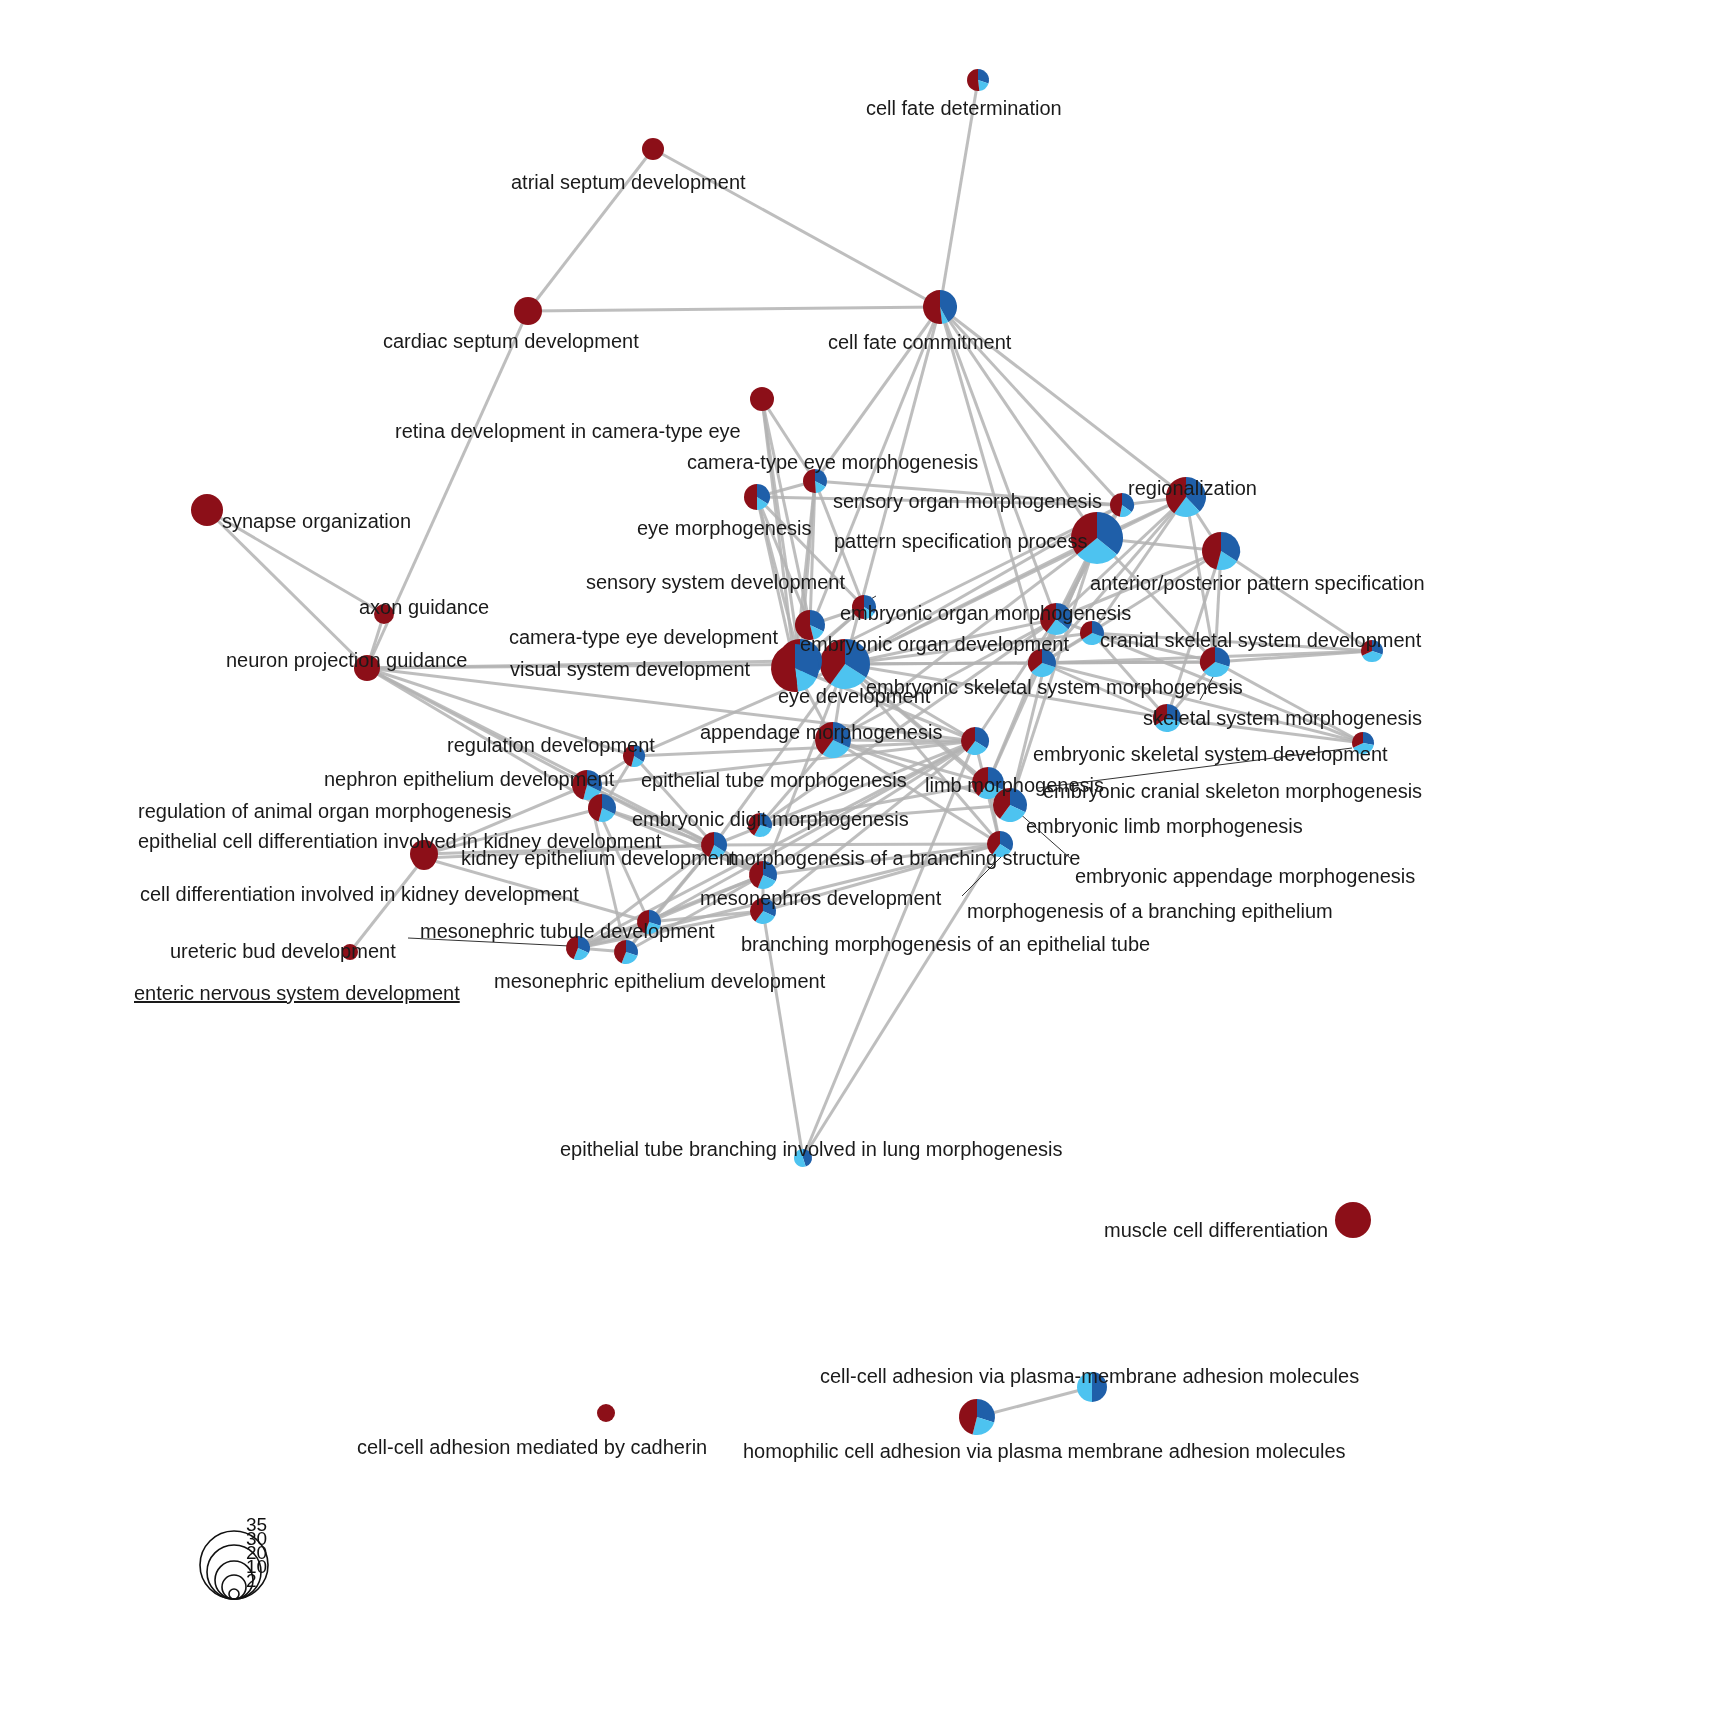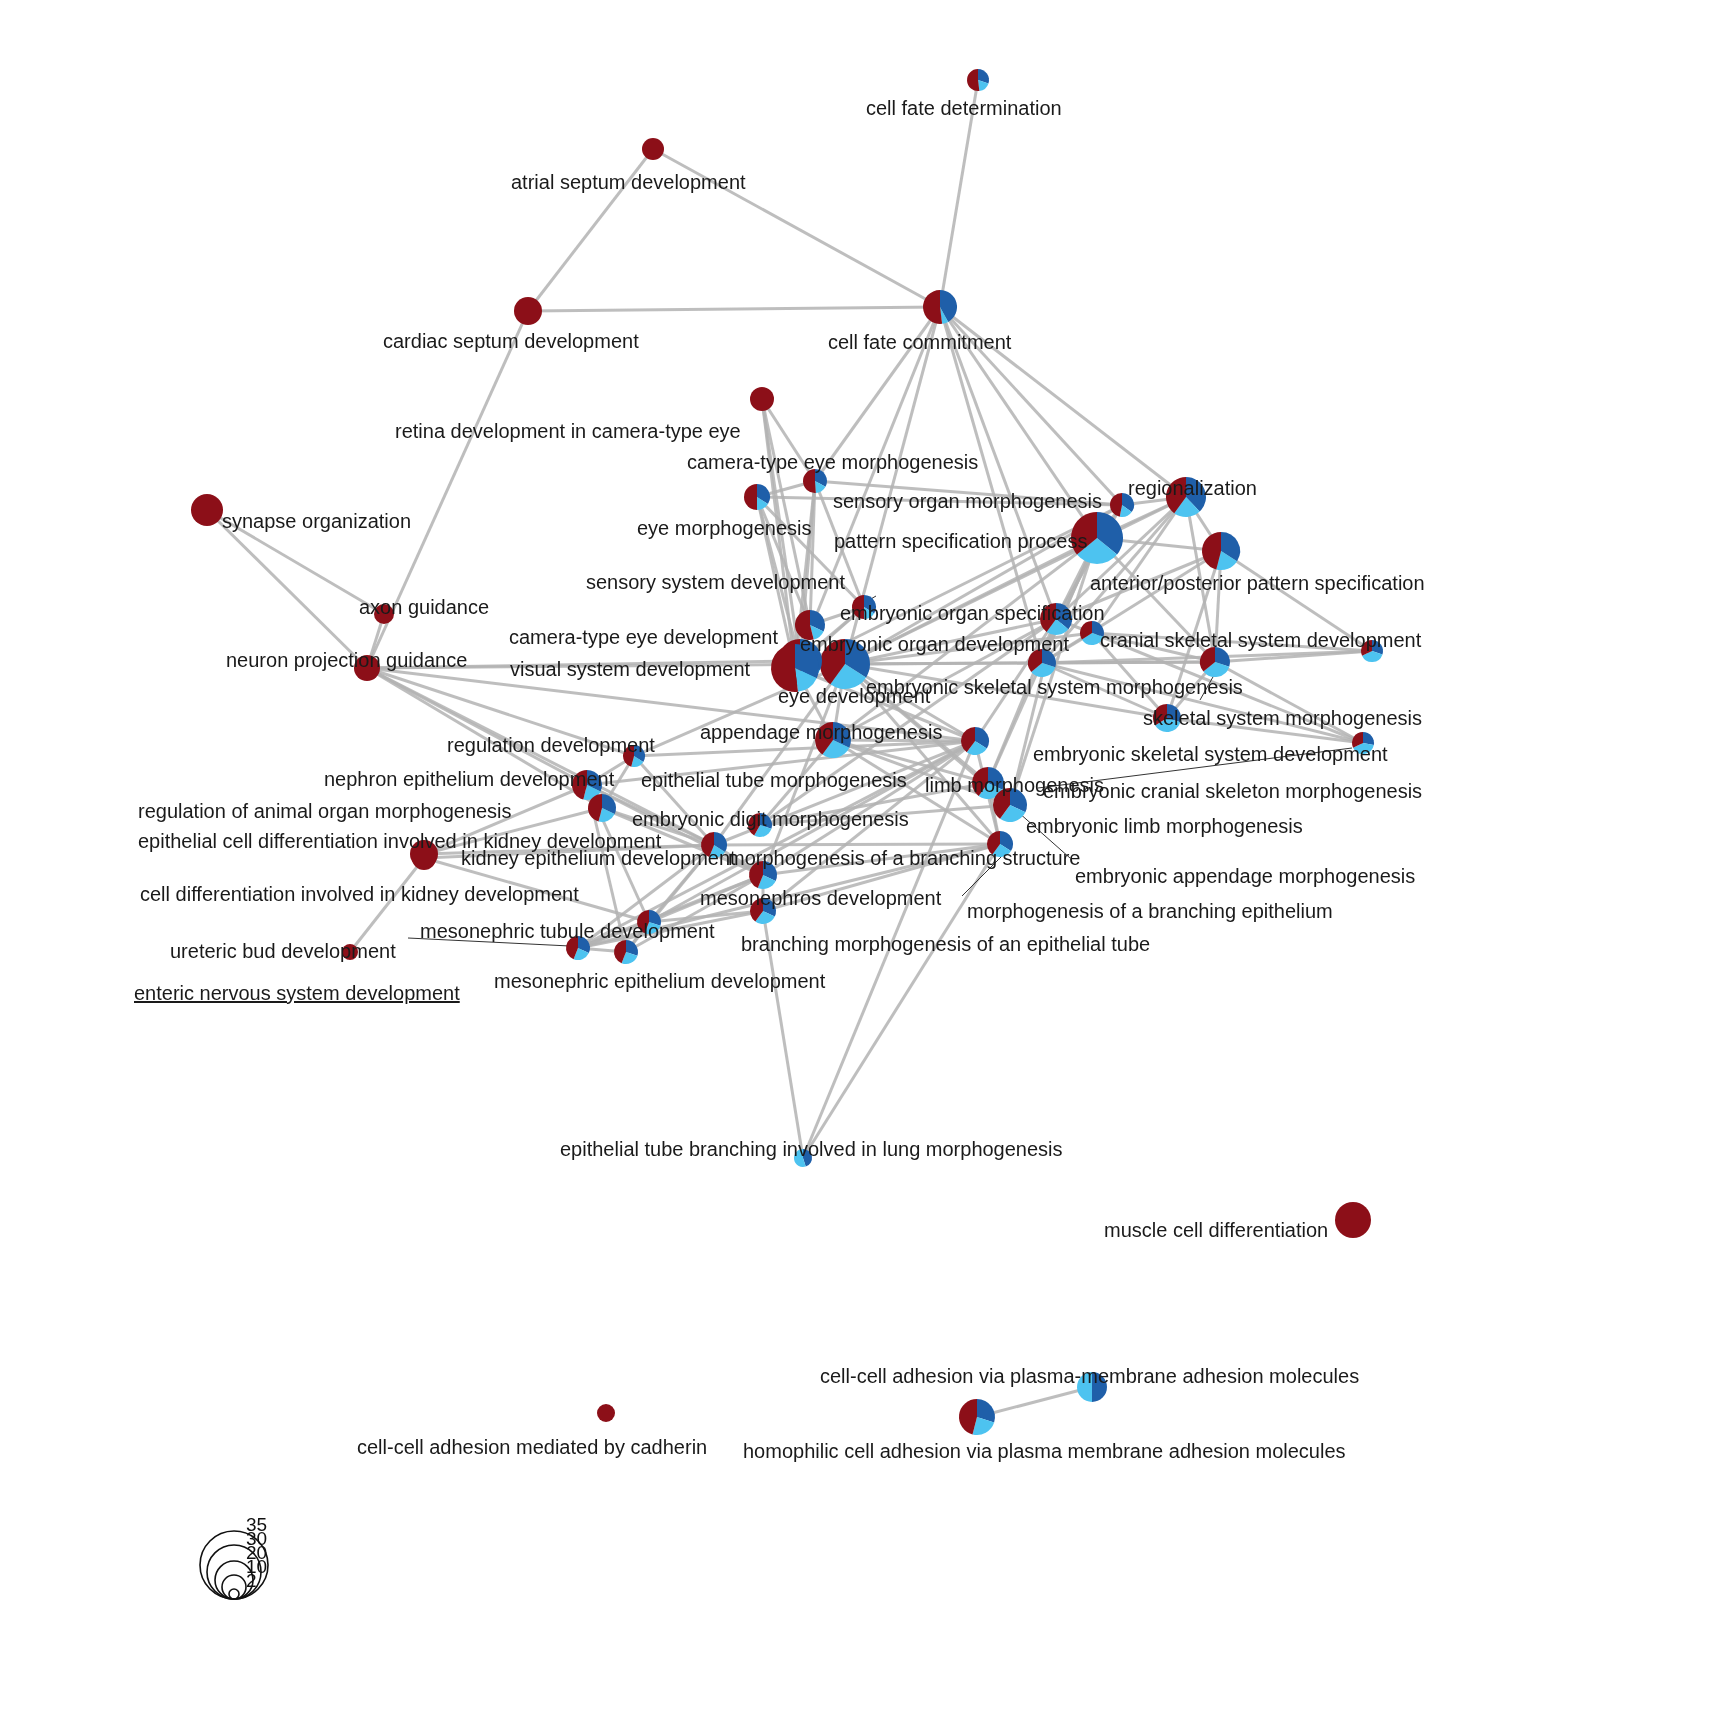--- a/index.html
+++ b/index.html
@@ -488,21 +488,21 @@
       <div class="node-label" style="left: 383px; top: 331px;">cardiac septum development</div>
       <div class="node-label" style="left: 828px; top: 332px;">cell fate commitment</div>
       <div class="node-label" style="left: 395px; top: 421px;">retina development in camera-type eye</div>
       <div class="node-label" style="left: 687px; top: 452px;">camera-type eye morphogenesis</div>
       <div class="node-label" style="left: 833px; top: 491px;">sensory organ morphogenesis</div>
       <div class="node-label" style="left: 1128px; top: 478px;">regionalization</div>
       <div class="node-label" style="left: 637px; top: 518px;">eye morphogenesis</div>
       <div class="node-label" style="left: 834px; top: 531px;">pattern specification process</div>
       <div class="node-label" style="left: 1090px; top: 573px;">anterior/posterior pattern specification</div>
       <div class="node-label" style="left: 586px; top: 572px;">sensory system development</div>
-      <div class="node-label" style="left: 840px; top: 603px;">embryonic organ specification</div>
+      <div class="node-label" style="left: 840px; top: 603px;">embryonic organ morphogenesis</div>
       <div class="node-label" style="left: 509px; top: 627px;">camera-type eye development</div>
       <div class="node-label" style="left: 1100px; top: 630px;">cranial skeletal system development</div>
       <div class="node-label" style="left: 800px; top: 634px;">embryonic organ development</div>
       <div class="node-label" style="left: 510px; top: 659px;">visual system development</div>
       <div class="node-label" style="left: 866px; top: 677px;">embryonic skeletal system morphogenesis</div>
       <div class="node-label" style="left: 778px; top: 686px; text-align: center;">eye development</div>
       <div class="node-label" style="left: 1143px; top: 708px;">skeletal system morphogenesis</div>
       <div class="node-label" style="left: 700px; top: 722px;">appendage morphogenesis</div>
       <div class="node-label" style="left: 1033px; top: 744px;">embryonic skeletal system development</div>
       <div class="node-label" style="left: 1043px; top: 781px;">embryonic cranial skeleton morphogenesis</div>

